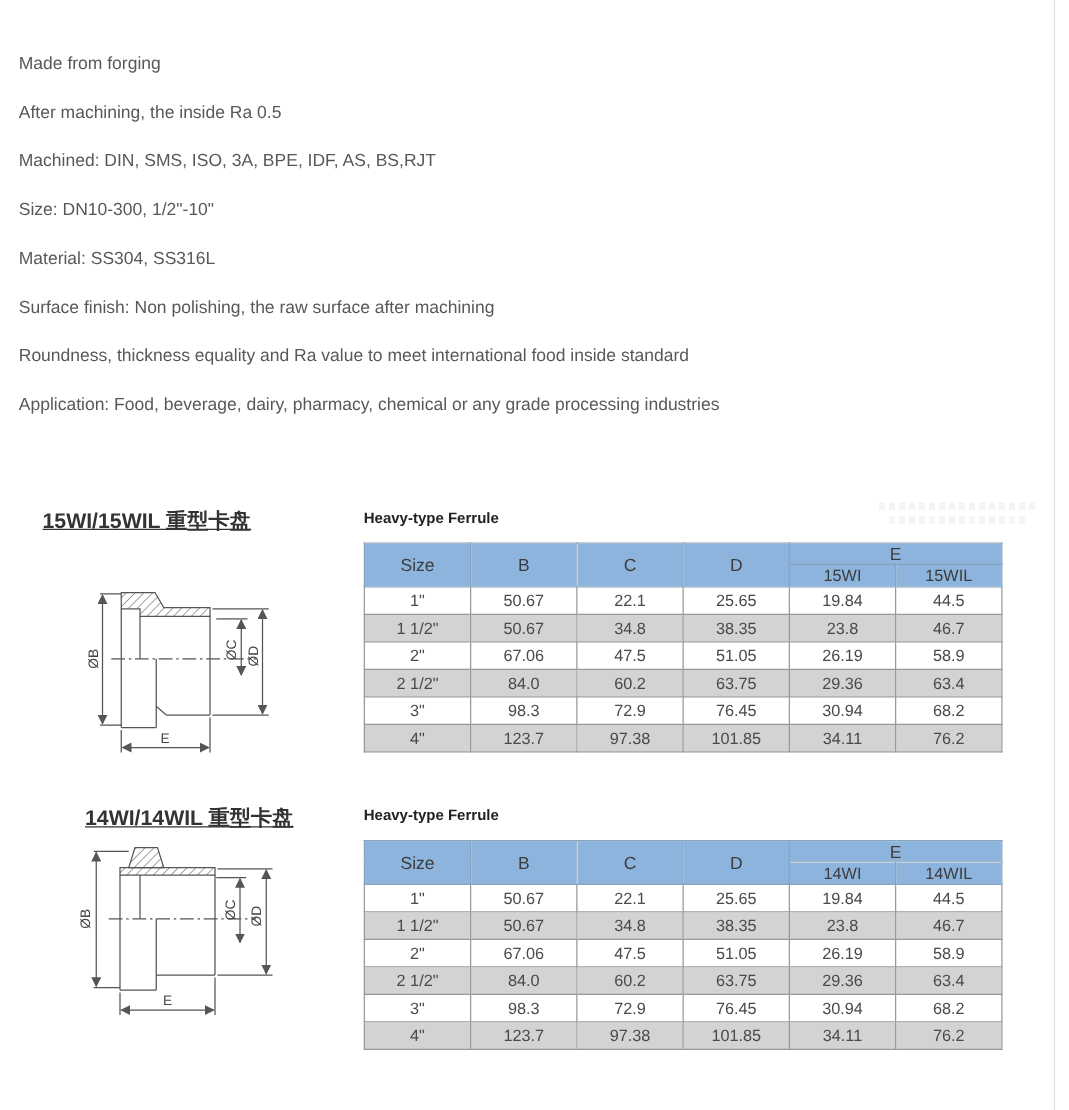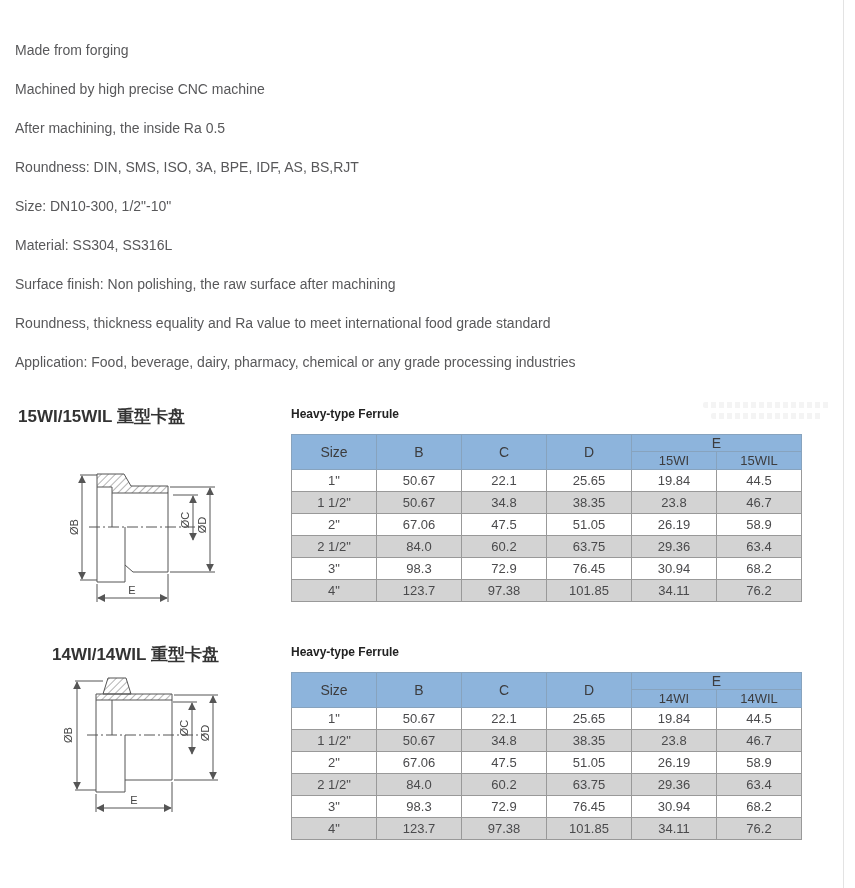--- a/index.html
+++ b/index.html
@@ -5,21 +5,21 @@
   html,body{margin:0;padding:0;background:#ffffff;}
   body{font-family:"Liberation Sans","DejaVu Sans",sans-serif;}
   .page{position:relative;width:855px;height:888px;background:#fff;overflow:hidden;}
   .page-border-right{position:absolute;top:0;left:843px;width:1px;height:888px;background:#e3e3e3;}
 
   
   .features{position:absolute;left:15px;top:18px;width:780px;margin-top:24px;}
   .feature-line{font-size:14px;line-height:16px;color:#58585a;margin-bottom:23px;white-space:nowrap;}
 
   
-  .drawing-heading{position:absolute;left:18px;font-size:17px;font-weight:bold;color:#333;white-space:nowrap;}
+  .drawing-heading{position:absolute;left:34px;font-size:17px;font-weight:bold;color:#333;white-space:nowrap;text-decoration:underline;}
   .table-heading{position:absolute;left:291px;font-size:12px;font-weight:bold;color:#222;white-space:nowrap;}
 
   
   .watermark{position:absolute;left:703px;top:402px;width:128px;height:22px;opacity:.6;}
   .watermark .wline{height:6px;margin-bottom:5px;background:repeating-linear-gradient(90deg,#ededed 0 5px,transparent 5px 8px);border-radius:2px;}
 
   
   table.spec{position:absolute;left:291px;border-collapse:collapse;table-layout:fixed;width:511px;background:#fff;}
   table.spec th,table.spec td{text-align:center;vertical-align:middle;overflow:hidden;}
   table.spec th{background:#8db4dc;color:#3c3c3e;font-weight:normal;border:1px solid #87a3be;}
@@ -35,27 +35,26 @@
   .drawing svg{display:block;}
 </style>
 </head>
 <body>
 
 <div class="page">
   <div class="page-border-right"></div>
 
   <div class="features">
       <div class="feature-line">Made from forging</div>
-      <div class="feature-line">Machined by high precise CNC machine</div>
       <div class="feature-line">After machining, the inside Ra 0.5</div>
-      <div class="feature-line">Roundness: DIN, SMS, ISO, 3A, BPE, IDF, AS, BS,RJT</div>
+      <div class="feature-line">Machined: DIN, SMS, ISO, 3A, BPE, IDF, AS, BS,RJT</div>
       <div class="feature-line">Size: DN10-300, 1/2"-10"</div>
       <div class="feature-line">Material: SS304, SS316L</div>
       <div class="feature-line">Surface finish: Non polishing, the raw surface after machining</div>
-      <div class="feature-line">Roundness, thickness equality and Ra value to meet international food grade standard</div>
+      <div class="feature-line">Roundness, thickness equality and Ra value to meet international food inside standard</div>
       <div class="feature-line">Application: Food, beverage, dairy, pharmacy, chemical or any grade processing industries</div>
     </div>
 
   <div class="watermark">
     <div class="wline"></div>
     <div class="wline" style="width:112px;margin-left:8px;"></div>
   </div>
 
   <div class="drawing-heading" style="top:405px;">15WI/15WIL 重型卡盘</div>
   <div class="table-heading" style="top:407px;">Heavy-type Ferrule</div>

